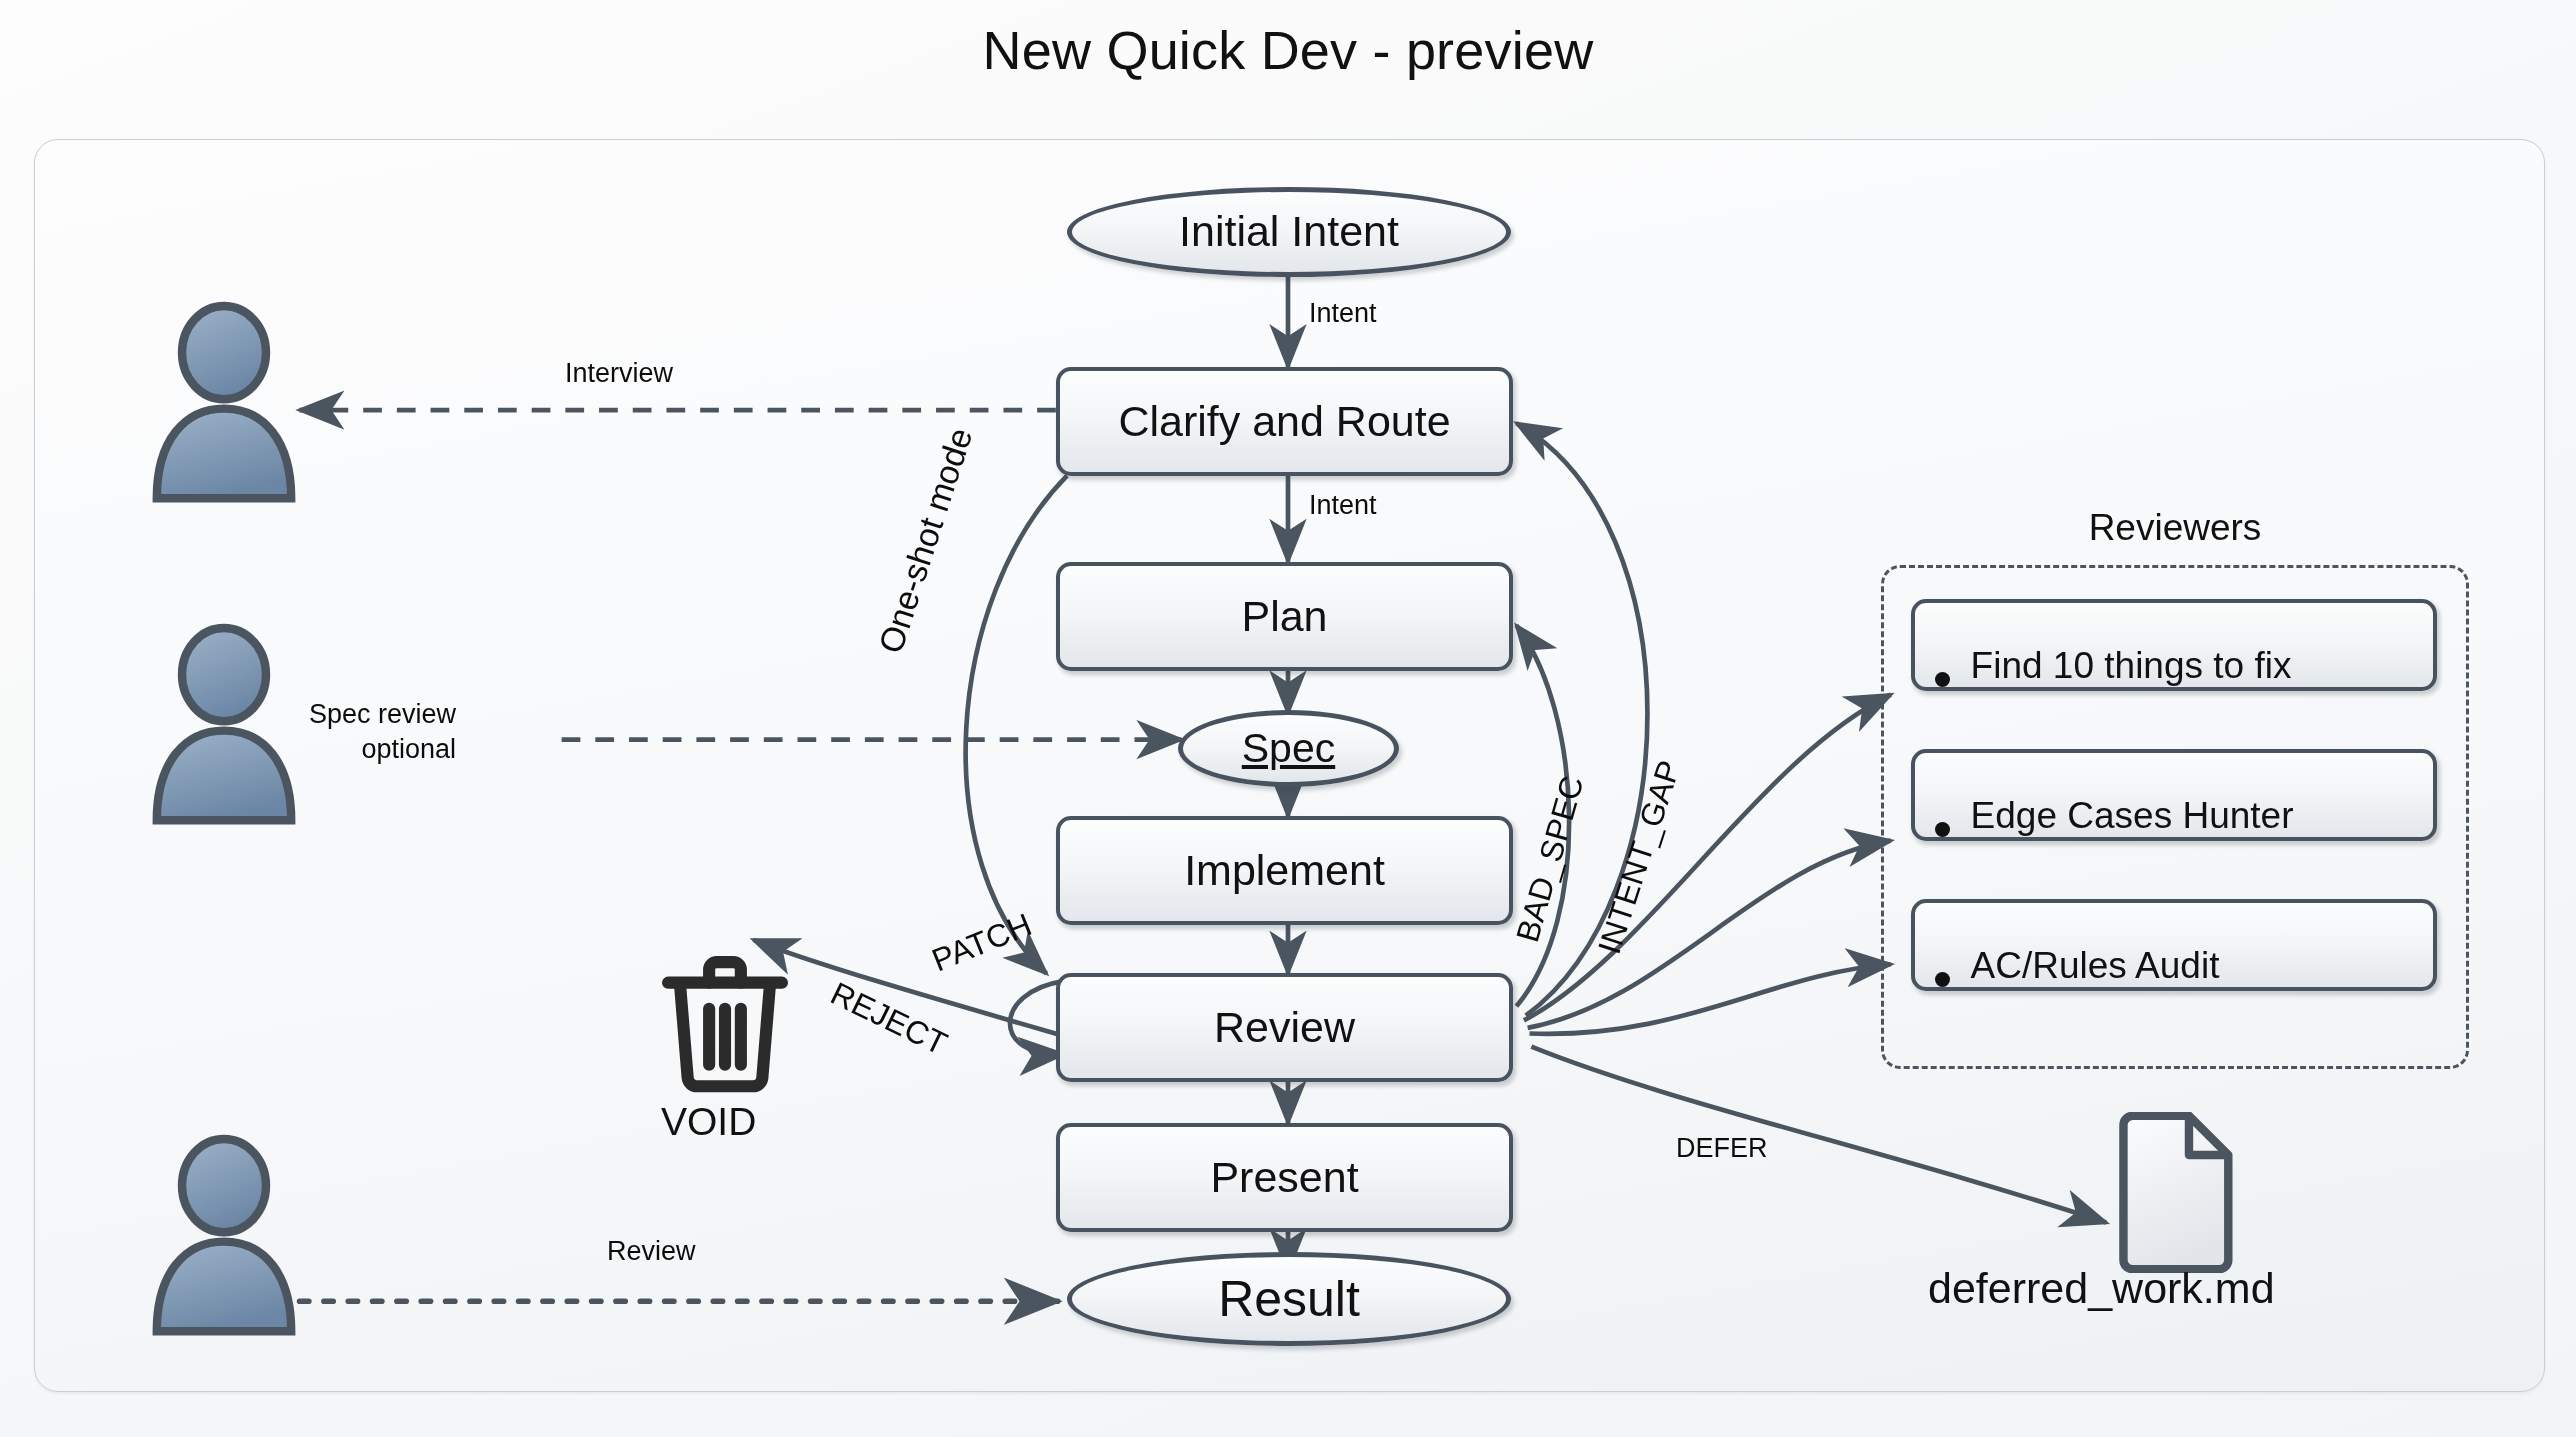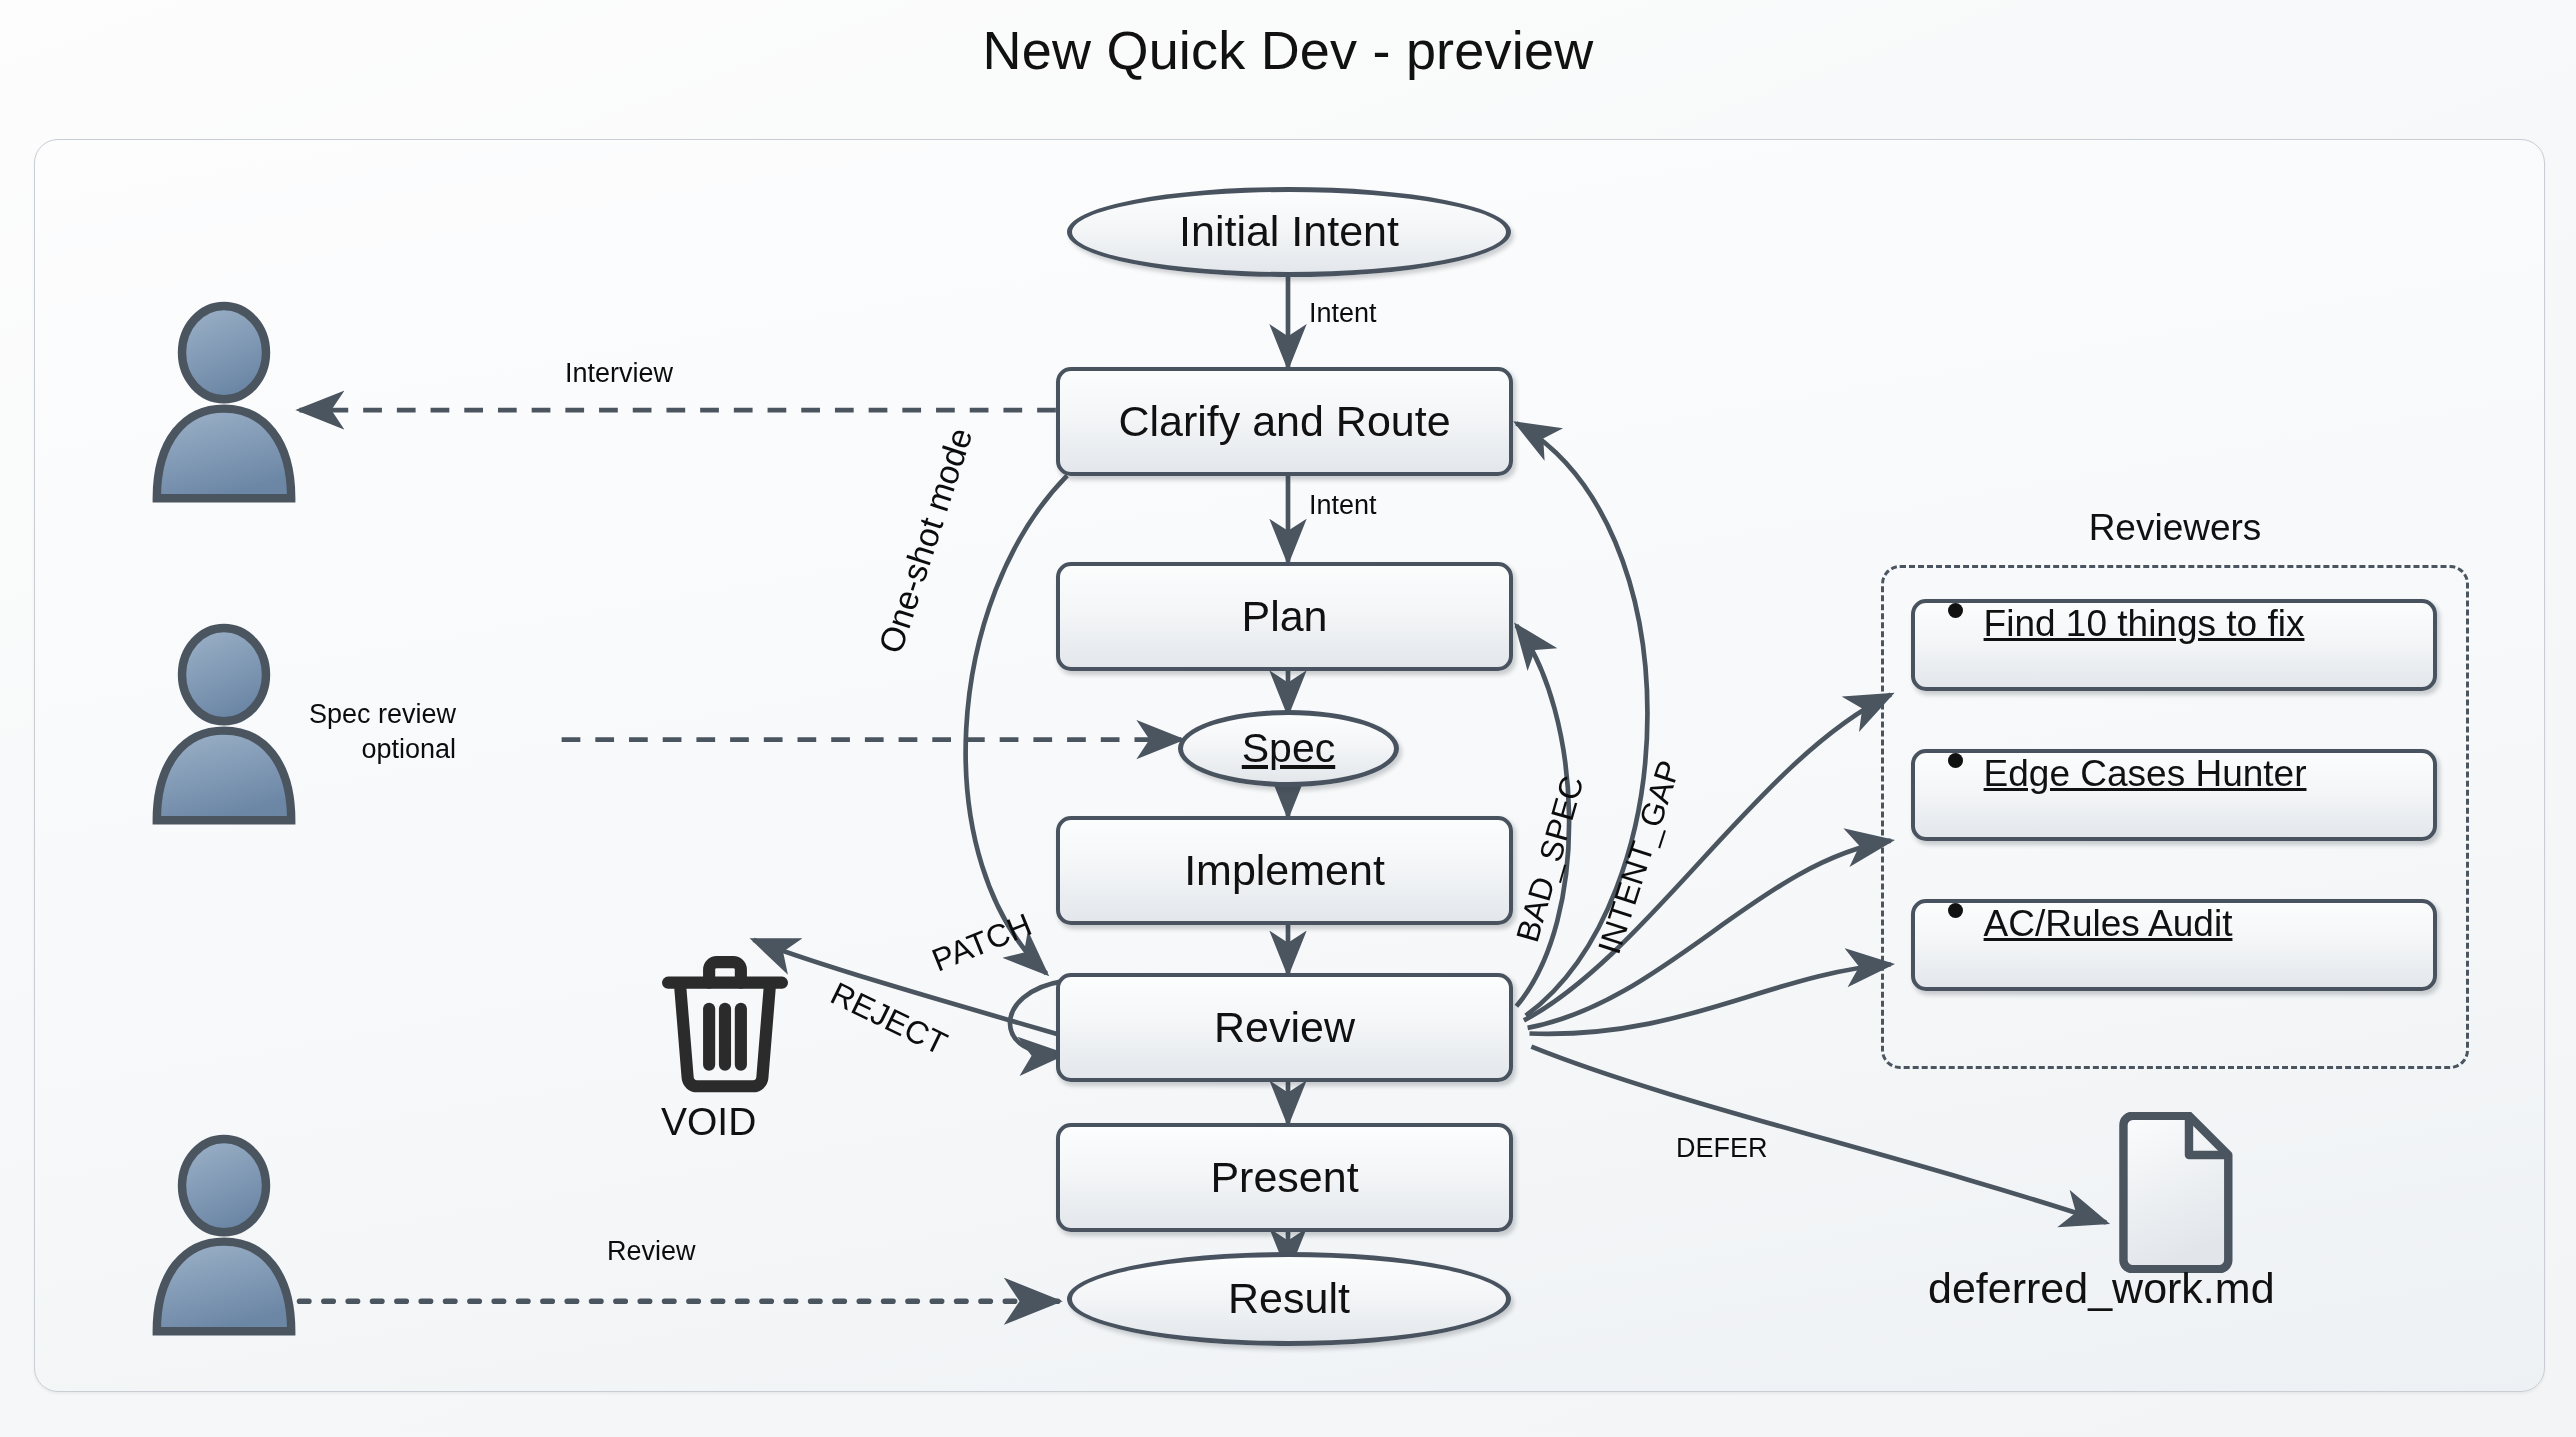--- a/index.html
+++ b/index.html
@@ -81,30 +81,29 @@
     left: 1881px;
     top: 507px;
     width: 588px;
     text-align: center;
     font-size: 37px;
     color: #111;
   }
   .reviewer {
     position: absolute;
     display: flex;
-    align-items: flex-start;
+    align-items: flex-end;
     box-sizing: border-box;
-    padding-left: 33px;
+    padding-left: 20px;
     background: linear-gradient(180deg, #fcfdfd 0%, #f3f5f7 48%, #e3e7eb 100%);
     border: 4.7px solid #49535f;
     border-radius: 15px;
     box-shadow: 2.8px 3.7px 4.7px rgba(40,50,60,0.22);
     font-size: 37px;
     color: #111;
-    text-decoration: underline;
   }
   .reviewer .bullet {
     width: 15px; height: 15px;
     border-radius: 50%;
     background: #111;
     margin-right: 20.6px;
     flex: none;
   }
   
   .actor { position: absolute; }
@@ -236,21 +235,21 @@
   </div>
 
   <div class="node box" style="left:1056px; top:973px; width:457px; height:109px; font-size:43px;">
     <span class="lbl">Review</span>
   </div>
 
   <div class="node box" style="left:1056px; top:1123px; width:457px; height:109px; font-size:43px;">
     <span class="lbl">Present</span>
   </div>
 
-  <div class="node ellipse" style="left:1067px; top:1252px; width:444px; height:94px; font-size:43px;">
+  <div class="node ellipse" style="left:1067px; top:1252px; width:444px; height:94px; font-size:50px;">
     <span class="lbl">Result</span>
   </div>
 
   <div id="reviewers-title">Reviewers</div>
   <div id="reviewers-group"></div>
 
   <div class="reviewer" style="left:1911px; top:599px; width:526px; height:92px;">
     <span class="bullet"></span>
     <span>Find 10 things to fix</span>
   </div>

